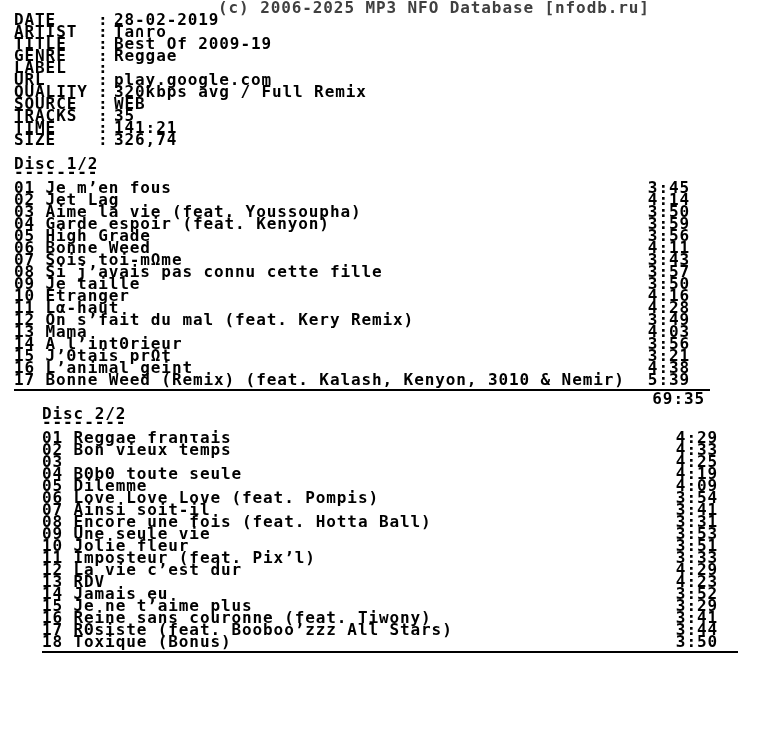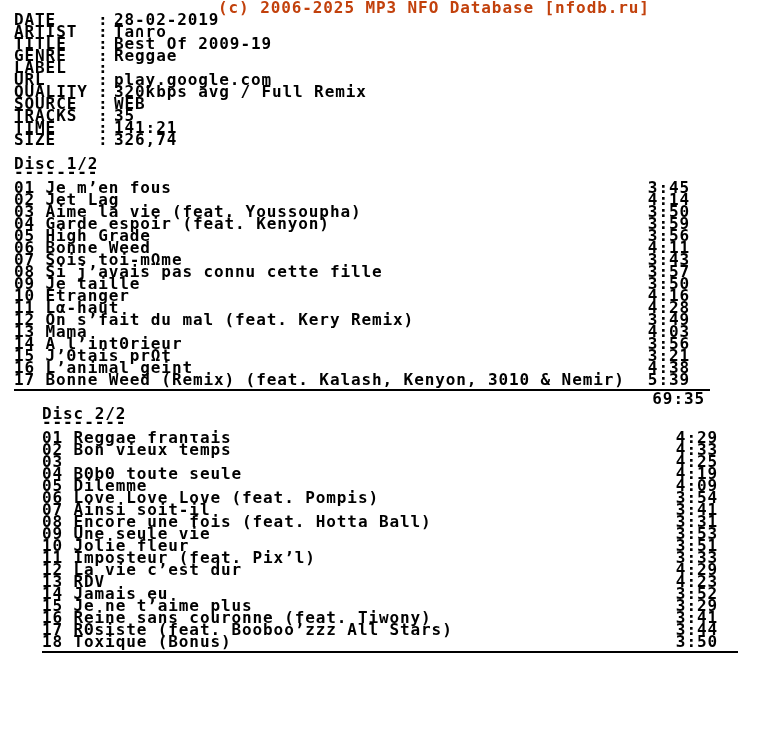--- a/index.html
+++ b/index.html
@@ -15,21 +15,21 @@
     font-size: 16px;
     font-weight: bold;
     line-height: 12px;
     letter-spacing: 0.9px;
     color: #000000;
   }
   .page {
     padding: 2px 0 0 14px;
   }
   .copyright {
-    color: #c2410c;
+    color: #404040;
     margin-left: 204px;
     height: 12px;
     white-space: pre;
   }
   .meta-row {
     display: flex;
     height: 12px;
     white-space: pre;
   }
   .m-label { width: 84px; flex: 0 0 84px; }

